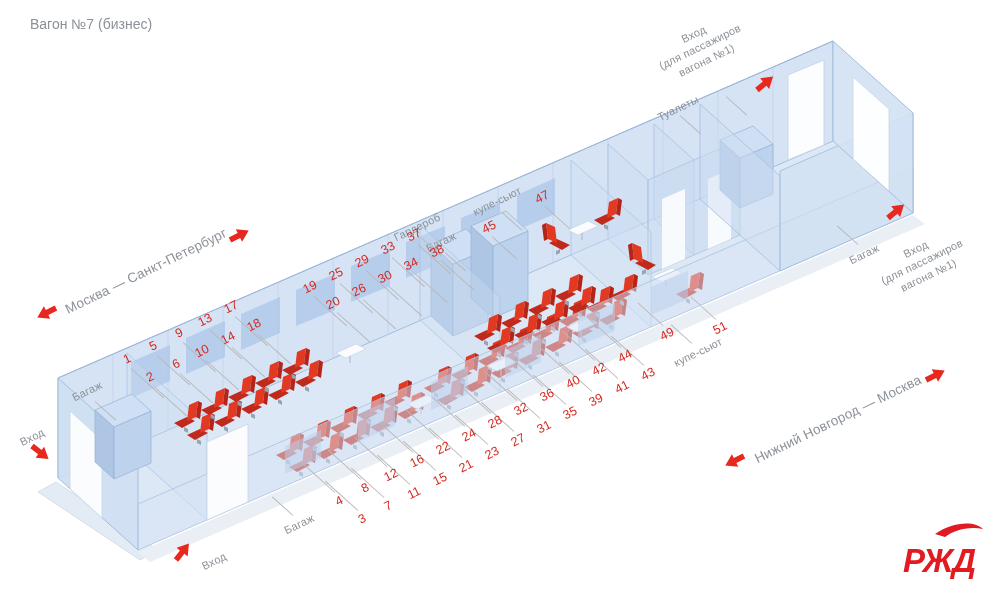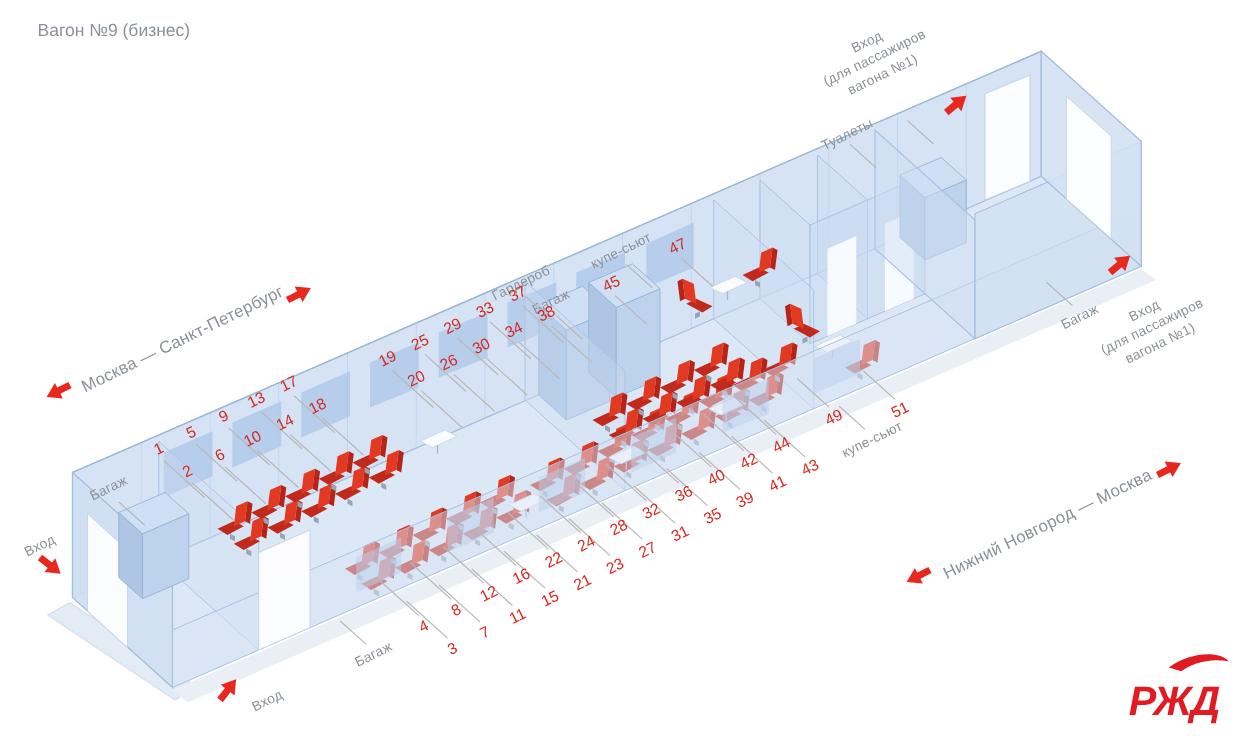--- a/index.html
+++ b/index.html
@@ -187,21 +187,21 @@
       <use href="#arw" transform="translate(744,456) rotate(153)"></use>
       <use href="#arw" transform="translate(926,380) rotate(-27)"></use>
     </g>
 
     <g transform="translate(903,538)">
       <path d="M32,-4 C48,-16 72,-18 80,-9 C64,-12 50,-7 42,-1 Z" fill="#e21a22"></path>
       <text x="0" y="34" font-size="33" font-weight="bold" font-style="italic" fill="#e21a22" letter-spacing="-1">РЖД</text>
     </g>
   </svg>
 
-  <div class="title">Вагон №9 (бизнес)</div>
+  <div class="title">Вагон №7 (бизнес)</div>
 
   <div class="lbl route" style="left:146px;top:271px">Москва — Санкт-Петербург</div>
   <div class="lbl route" style="left:838px;top:419px">Нижний Новгород — Москва</div>
 
   <div class="lbl multi" style="left:700px;top:47px">
     <div>Вход</div>
     <div>(для пассажиров</div>
     <div>вагона №1)</div>
   </div>
 

